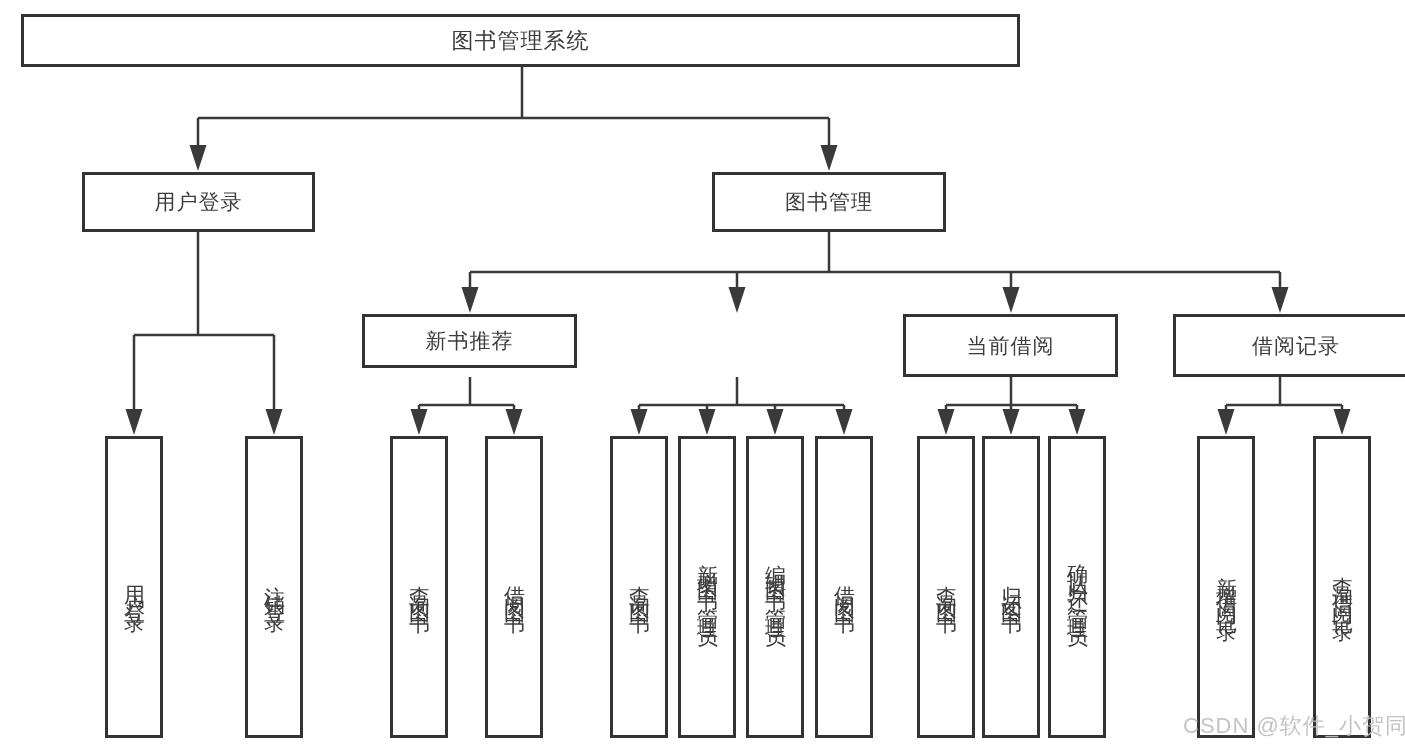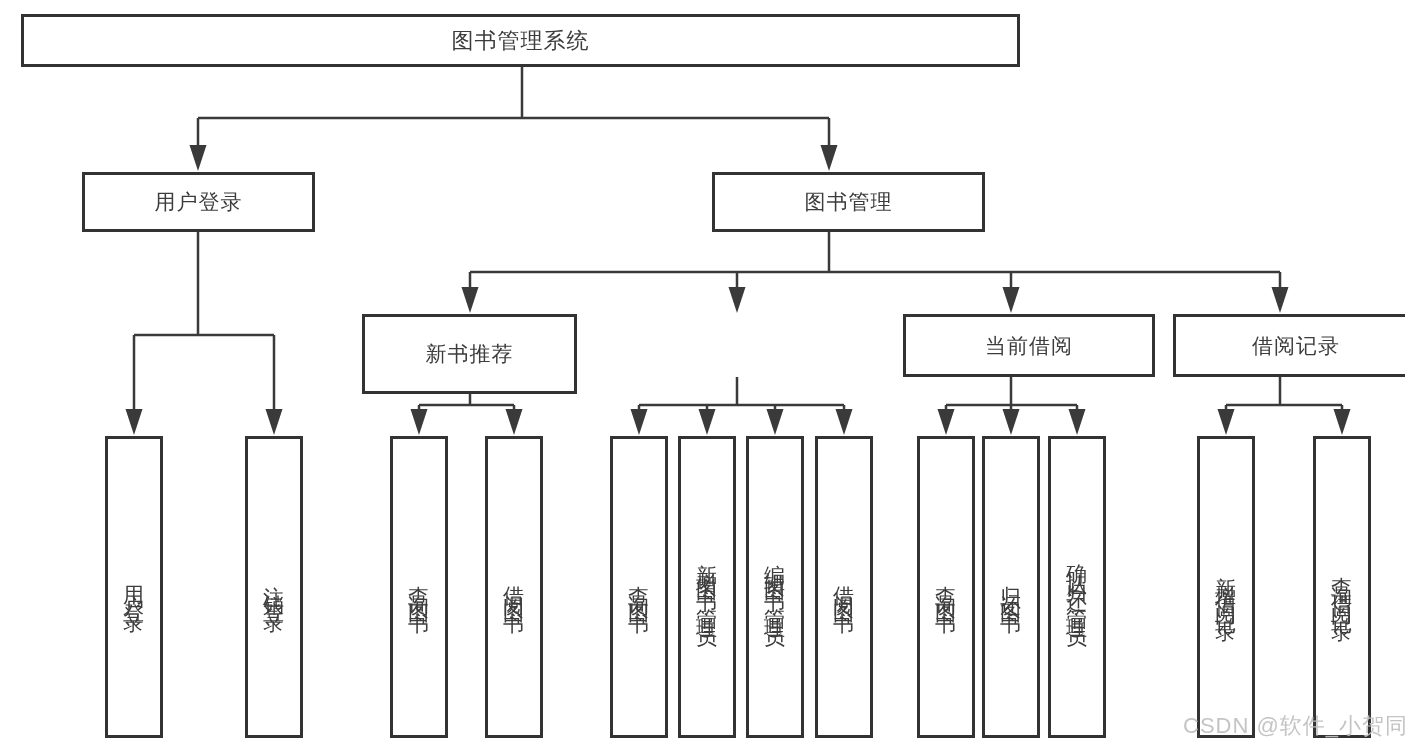--- a/index.html
+++ b/index.html
@@ -14,20 +14,21 @@
   .box{
     position:absolute;
     box-sizing:border-box;
     background:#ffffff;
     border:3px solid #333333;
     display:flex;
     align-items:center;
     justify-content:center;
     color:#3c3c3c;
     z-index:1;
+    font-family:Liberation Serif, serif;
   }
   .h{font-size:21px;letter-spacing:1px;}
   .root-label{font-size:22px;letter-spacing:1px;}
   .v span{
     writing-mode:vertical-rl;
     text-orientation:mixed;
     font-size:21px;
     line-height:1;
     letter-spacing:9px;
     white-space:nowrap;
@@ -80,28 +81,28 @@
     </g>
   </svg>
 
   <div class="box" style="left:21px;top:14px;width:999px;height:53px">
     <span class="root-label">图书管理系统</span>
   </div>
 
   <div class="box h" style="left:82px;top:172px;width:233px;height:60px">
     <span>用户登录</span>
   </div>
-  <div class="box h" style="left:712px;top:172px;width:273px;height:60px">
+  <div class="box h" style="left:712px;top:172px;width:234px;height:60px">
     <span>图书管理</span>
   </div>
 
-  <div class="box h" style="left:362px;top:314px;width:215px;height:80px">
+  <div class="box h" style="left:362px;top:314px;width:215px;height:54px">
     <span>新书推荐</span>
   </div>
-  <div class="box h" style="left:903px;top:314px;width:252px;height:63px">
+  <div class="box h" style="left:903px;top:314px;width:215px;height:63px">
     <span>当前借阅</span>
   </div>
   <div class="box h" style="left:1173px;top:314px;width:246px;height:63px">
     <span>借阅记录</span>
   </div>
 
   <div class="box v" style="left:105px;top:436px;width:58px;height:302px">
     <span>用户登录</span>
   </div>
   <div class="box v" style="left:245px;top:436px;width:58px;height:302px">

